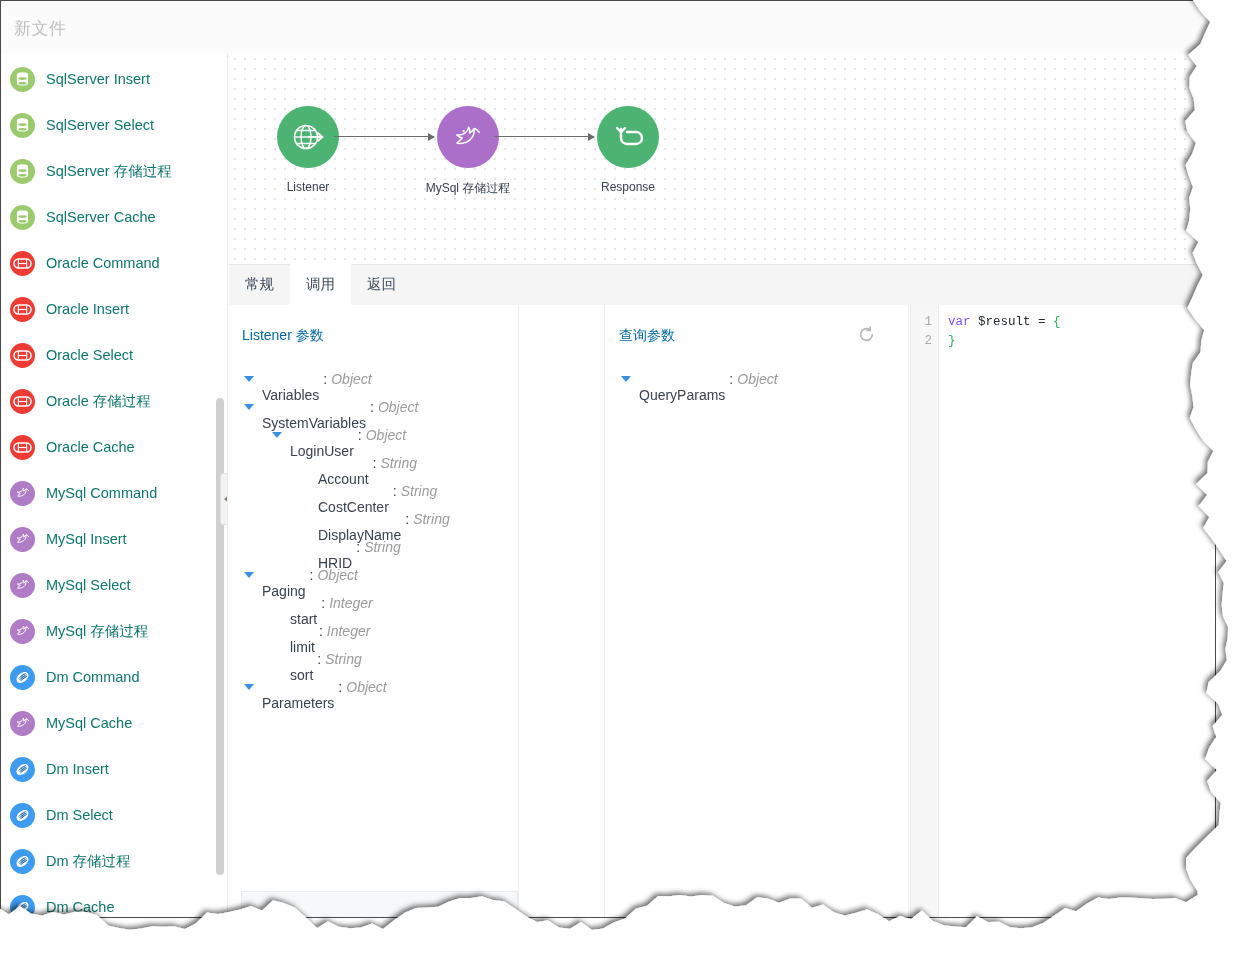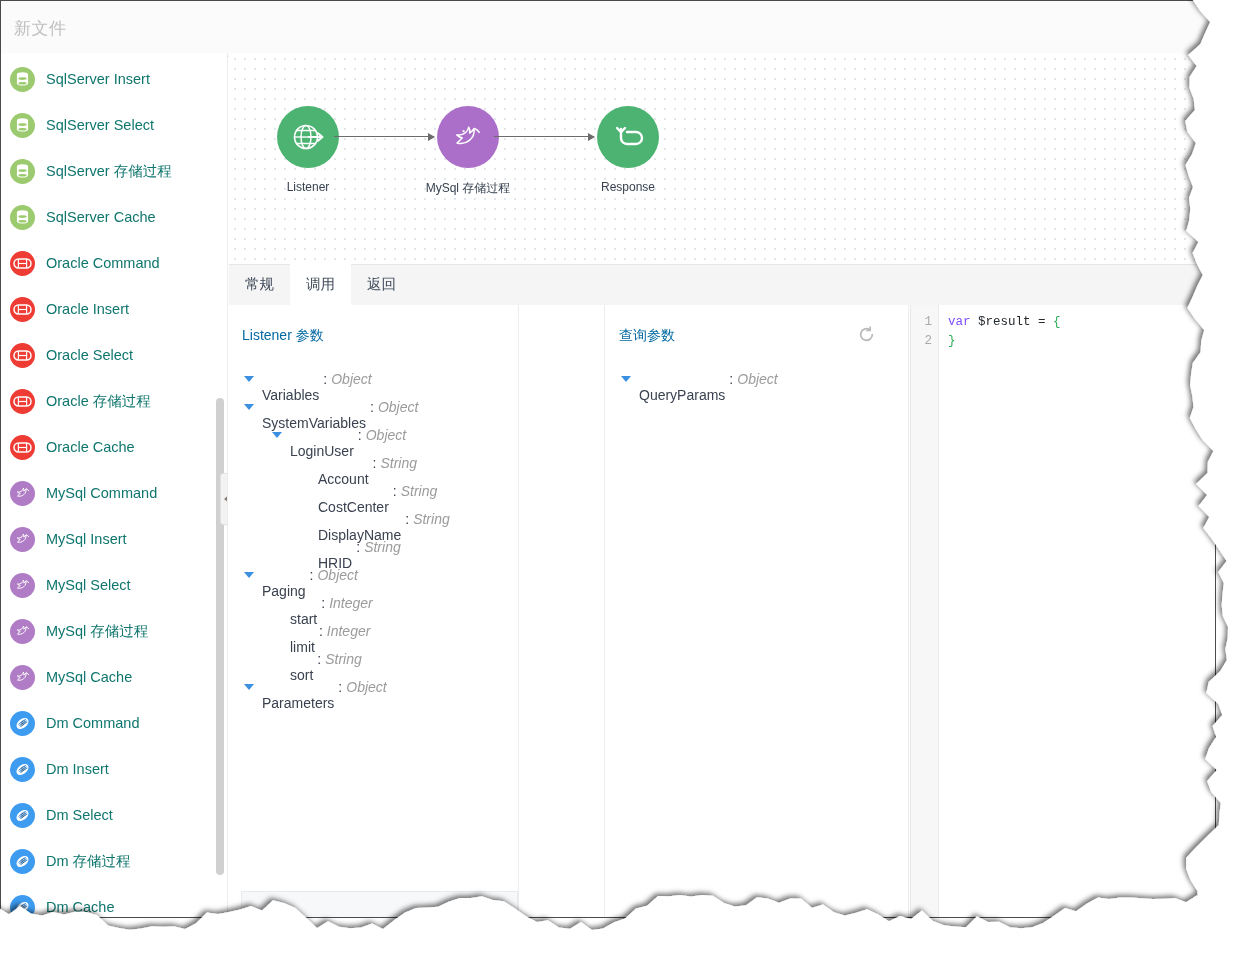--- a/index.html
+++ b/index.html
@@ -429,40 +429,40 @@
           <div class="sb-item">
             <span class="sb-icon purple">
               <svg width="18" height="18" viewBox="0 0 36 36">
                 <path d="M7 24c4.5 1.2 9 .2 12.4-2.6 3.6-3 5.2-7.3 4.6-11.6-1.6 2.2-2.6 3.3-4.4 4.4.6-2.2.3-4.2-.9-6-.3 2.3-1.3 3.9-3 5.3-2.6 2.2-5.7 3-9 2.4 1.6 1.6 3.5 2.6 5.6 3-1.7 2.1-3.4 3.4-5.3 5.1z" fill="none" stroke="#fff" stroke-width="2" stroke-linejoin="round"></path>
                 <path d="M24.6 9.5c2 .7 3.6 2 4.6 3.9" fill="none" stroke="#fff" stroke-width="2" stroke-linecap="round"></path>
               </svg>
             </span>
             <span class="sb-label">MySql 存储过程</span>
           </div>
           <div class="sb-item">
-            <span class="sb-icon purple">
-              <svg width="18" height="18" viewBox="0 0 36 36">
-                <path d="M7 24c4.5 1.2 9 .2 12.4-2.6 3.6-3 5.2-7.3 4.6-11.6-1.6 2.2-2.6 3.3-4.4 4.4.6-2.2.3-4.2-.9-6-.3 2.3-1.3 3.9-3 5.3-2.6 2.2-5.7 3-9 2.4 1.6 1.6 3.5 2.6 5.6 3-1.7 2.1-3.4 3.4-5.3 5.1z" fill="none" stroke="#fff" stroke-width="2" stroke-linejoin="round"></path>
-                <path d="M24.6 9.5c2 .7 3.6 2 4.6 3.9" fill="none" stroke="#fff" stroke-width="2" stroke-linecap="round"></path>
-              </svg>
-            </span>
-            <span class="sb-label">MySql Cache</span>
-          </div>
-          <div class="sb-item">
             <span class="sb-icon blue">
               <svg width="17" height="17" viewBox="0 0 17 17">
                 <ellipse cx="8.5" cy="8.5" rx="6.8" ry="4.4" transform="rotate(-38 8.5 8.5)" fill="#fff"></ellipse>
                 <g stroke="#3d9bf0" stroke-width=".9">
                   <path d="M4.6 9.6 C6.4 7.2 9 5.3 12 4.4"></path>
                   <path d="M5.4 11 C7.2 8.6 9.8 6.7 12.8 5.8"></path>
                   <path d="M6.4 12.1 C8.2 9.7 10.8 7.8 13.4 7.1"></path>
                 </g>
               </svg>
             </span>
             <span class="sb-label">Dm Command</span>
+          </div>
+          <div class="sb-item">
+            <span class="sb-icon purple">
+              <svg width="18" height="18" viewBox="0 0 36 36">
+                <path d="M7 24c4.5 1.2 9 .2 12.4-2.6 3.6-3 5.2-7.3 4.6-11.6-1.6 2.2-2.6 3.3-4.4 4.4.6-2.2.3-4.2-.9-6-.3 2.3-1.3 3.9-3 5.3-2.6 2.2-5.7 3-9 2.4 1.6 1.6 3.5 2.6 5.6 3-1.7 2.1-3.4 3.4-5.3 5.1z" fill="none" stroke="#fff" stroke-width="2" stroke-linejoin="round"></path>
+                <path d="M24.6 9.5c2 .7 3.6 2 4.6 3.9" fill="none" stroke="#fff" stroke-width="2" stroke-linecap="round"></path>
+              </svg>
+            </span>
+            <span class="sb-label">MySql Cache</span>
           </div>
           <div class="sb-item">
             <span class="sb-icon blue">
               <svg width="17" height="17" viewBox="0 0 17 17">
                 <ellipse cx="8.5" cy="8.5" rx="6.8" ry="4.4" transform="rotate(-38 8.5 8.5)" fill="#fff"></ellipse>
                 <g stroke="#3d9bf0" stroke-width=".9">
                   <path d="M4.6 9.6 C6.4 7.2 9 5.3 12 4.4"></path>
                   <path d="M5.4 11 C7.2 8.6 9.8 6.7 12.8 5.8"></path>
                   <path d="M6.4 12.1 C8.2 9.7 10.8 7.8 13.4 7.1"></path>
                 </g>

